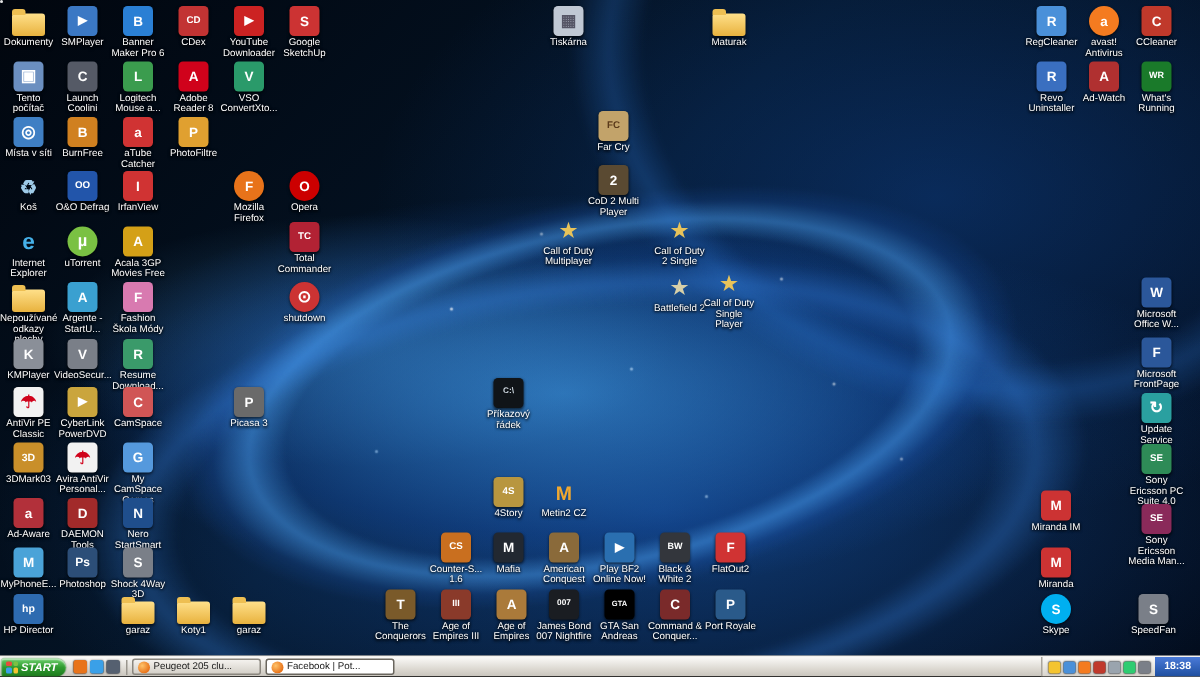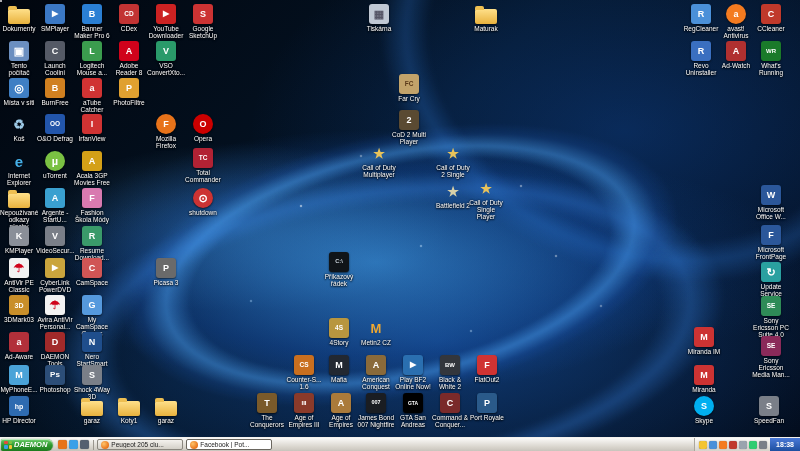--- a/index.html
+++ b/index.html
@@ -432,21 +432,21 @@
   </div>
 
   <div class="taskbar">
     <div class="start-btn">
       <span class="flag">
           <span></span>
           <span></span>
           <span></span>
           <span></span>
         </span>
-      <span>DAEMON</span>
+      <span>START</span>
     </div>
     <div class="ql" id="quicklaunch">
         <div class="qli" style="background: rgb(232, 115, 26);"></div>
         <div class="qli" style="background: rgb(58, 160, 232);"></div>
         <div class="qli" style="background: rgb(85, 96, 112);"></div>
       </div>
     <div class="sep"></div>
     <div class="winbtns" id="winbtns">
         <div class="win-btn">
           <span class="wicon"></span>

